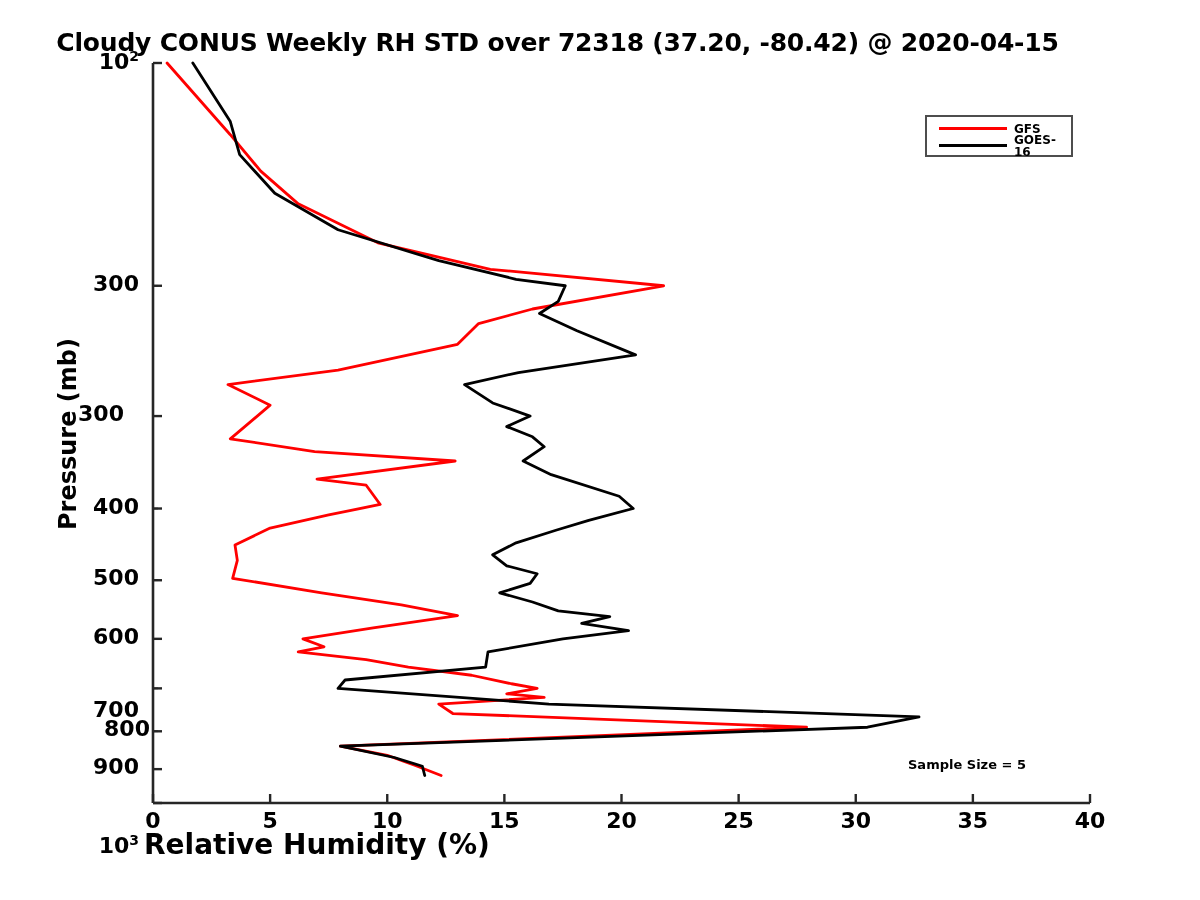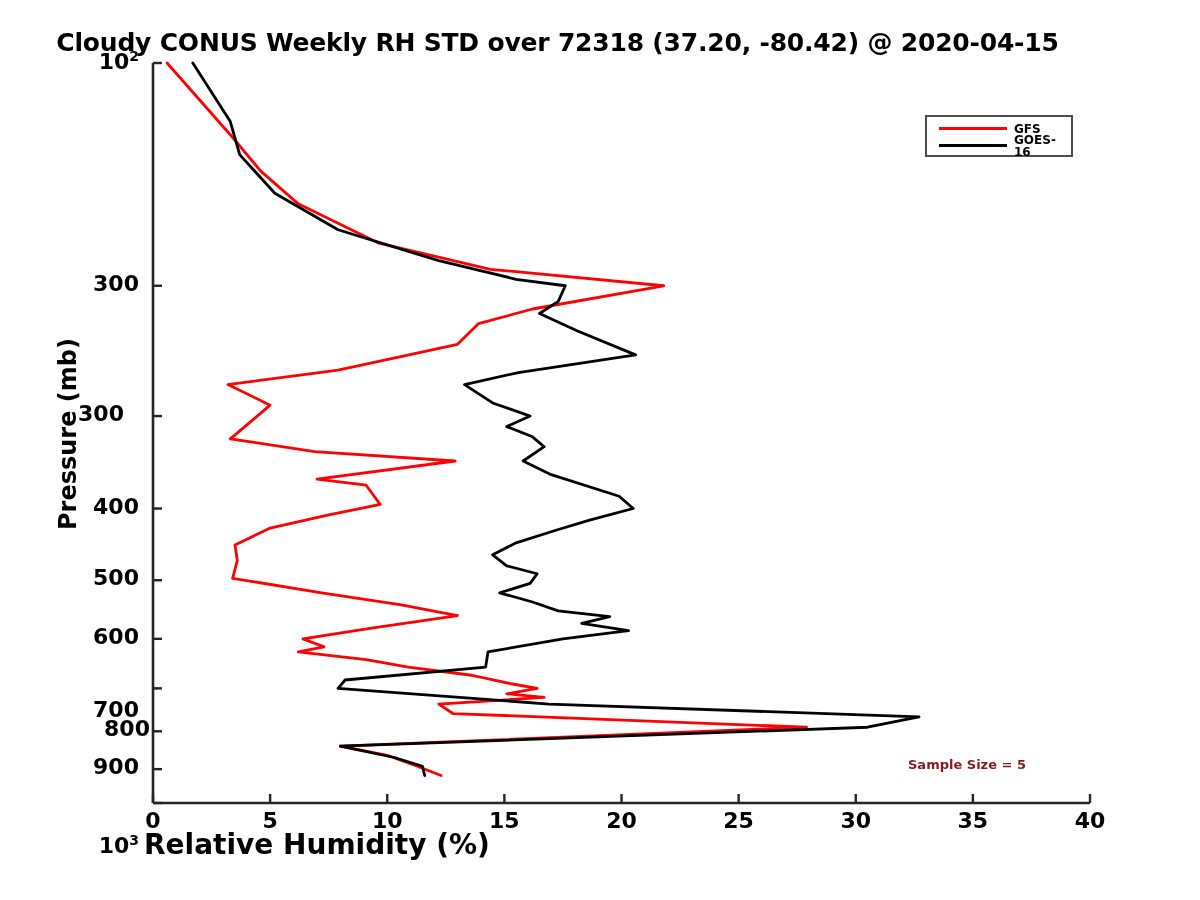--- a/index.html
+++ b/index.html
@@ -27,21 +27,21 @@
   .ytick-label{
     position:absolute;text-align:right;font-size:22px;font-weight:bold;color:#000;
     width:90px;
   }
   .ytick-label sup{font-size:14px;vertical-align:super;}
   .xtick-label{
     position:absolute;text-align:center;font-size:22px;font-weight:bold;color:#000;
     width:60px;top:808px;
   }
   .annotation{
-    position:absolute;font-size:13px;font-weight:bold;color:#7f1d1d;
+    position:absolute;font-size:13px;font-weight:bold;color:#000000;
     left:908px;top:757px;white-space:nowrap;
   }
   .legend-box{
     position:absolute;left:925px;top:83px;width:148px;height:42px;
     border:2px solid #4d4d4d;background:#fff;box-sizing:border-box;
     padding:3px 12px;
     margin-top:32px;
   }
   .legend-row{display:flex;align-items:center;height:17px;}
   .legend-line{width:68px;height:3px;margin-right:7px;flex:0 0 auto;}

